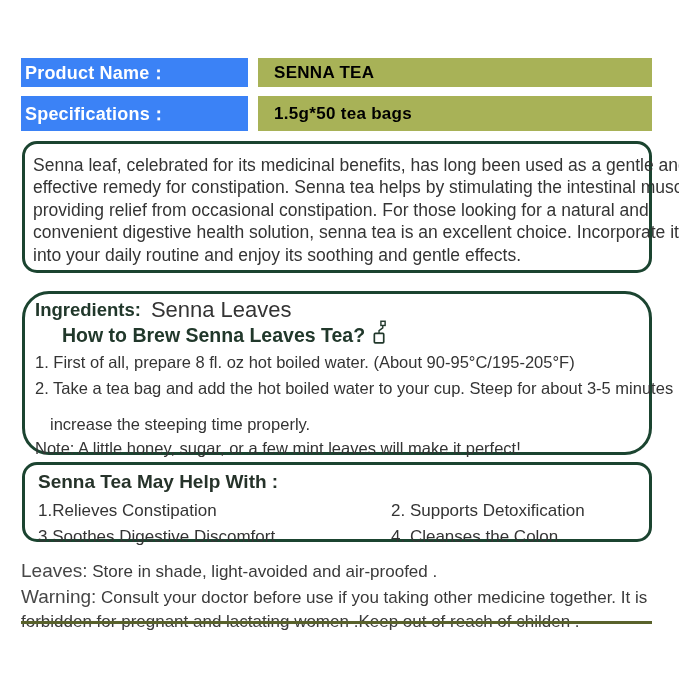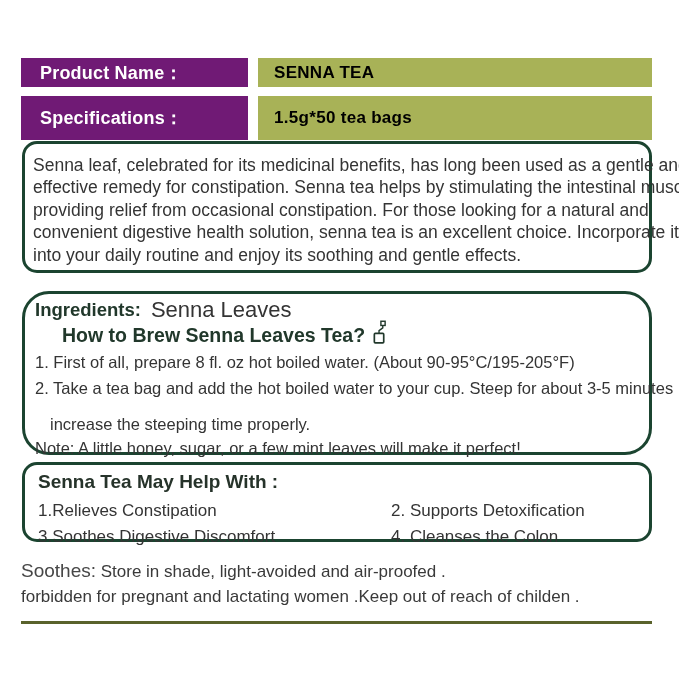--- a/index.html
+++ b/index.html
@@ -9,25 +9,25 @@
     font-family: "Liberation Sans", sans-serif;
     position: relative;
     overflow: hidden;
     color: #343434;
   }
   .canvas { position: absolute; inset: 0; }
 
   
   .bar { position: absolute; left: 21px; width: 631px; display: flex; }
   #bar-product { top: 58px; height: 29px; }
-  #bar-spec    { top: 96px; height: 44px; }
+  #bar-spec    { top: 96px; height: 35px; }
   .bar-label {
-    width: 227px; background: #701a75; color: #ffffff;
+    width: 227px; background: #3b82f6; color: #ffffff;
     font-weight: bold; font-size: 18px;
-    display: flex; align-items: center; padding-left: 19px;
+    display: flex; align-items: center; padding-left: 4px;
     box-sizing: border-box; letter-spacing: 0.2px;
   }
   .bar-gap { width: 10px; background: #ffffff; }
   .bar-value {
     flex: 1; background: #a8b257; color: #000000;
     font-weight: bold; font-size: 17px;
     display: flex; align-items: center; padding-left: 16px;
     letter-spacing: 0.3px;
   }
 
@@ -124,21 +124,25 @@
       <span class="b-col2">2. Supports Detoxification</span>
     </div>
     <div class="benefit-row">
       <span class="b-col1">3.Soothes Digestive Discomfort</span>
       <span class="b-col2">4. Cleanses the Colon</span>
     </div>
   </div>
 
   <div id="storage-block">
     <div class="sw-line">
-      <span class="sw-label">Soothes:</span>
+      <span class="sw-label">Leaves:</span>
       <span>Store in shade, light-avoided and air-proofed .</span>
+    </div>
+    <div class="sw-line">
+      <span class="sw-label">Warning:</span>
+      <span>Consult your doctor before use if you taking other medicine together. It is</span>
     </div>
     <div class="sw-line">forbidden for pregnant and lactating women .Keep out of reach of childen .</div>
   </div>
 
   <div id="divider"></div>
 
 </div>
 
 </body></html>

